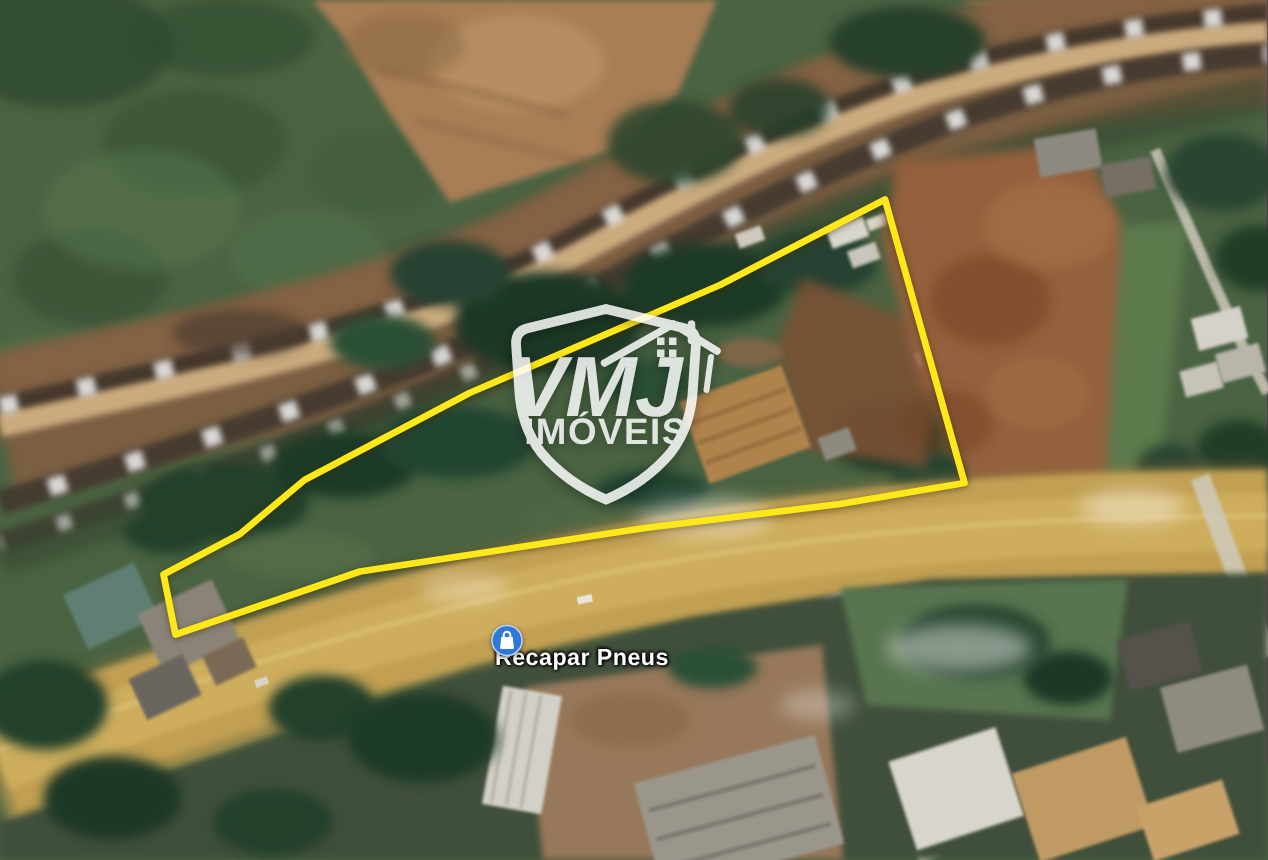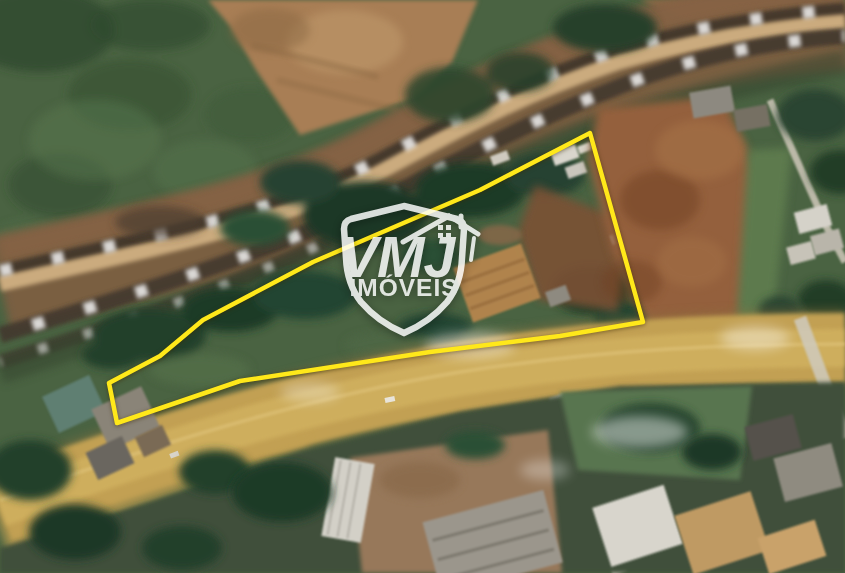--- a/index.html
+++ b/index.html
@@ -238,15 +238,23 @@
         <rect x="438" y="225" width="5" height="5"></rect>
         <rect x="446" y="225" width="5" height="5"></rect>
         <rect x="438" y="233" width="5" height="5"></rect>
         <rect x="446" y="233" width="5" height="5"></rect>
       </g>
     </g>
     <text x="397" y="277" text-anchor="middle" fill="#ffffff" font-family="Liberation Sans, sans-serif" font-size="57" font-weight="bold" font-style="italic" letter-spacing="-1">VMJ</text>
     <text x="404" y="296" text-anchor="middle" fill="#ffffff" font-family="Liberation Sans, sans-serif" font-size="24.5" font-weight="bold" letter-spacing="1">IMÓVEIS</text>
   </svg>
 
+  <div class="place-label">
+    <svg class="pin" viewBox="0 0 22 22">
+      <circle cx="11" cy="11" r="10" stroke="#bcd4f2" stroke-width="1" fill="#2e79d8"></circle>
+      <path d="M7.2,8.6 h7.6 l0.8,7 a1,1 0 0 1 -1,1.1 h-7.2 a1,1 0 0 1 -1,-1.1 Z" fill="#ffffff"></path>
+      <path d="M8.8,8.6 v-1.2 a2.2,2.2 0 0 1 4.4,0 v1.2" fill="none" stroke="#ffffff" stroke-width="1.4"></path>
+    </svg>
+    <span class="label-text">Recapar Pneus</span>
+  </div>
 
 
 </div>
 
 </body></html>

